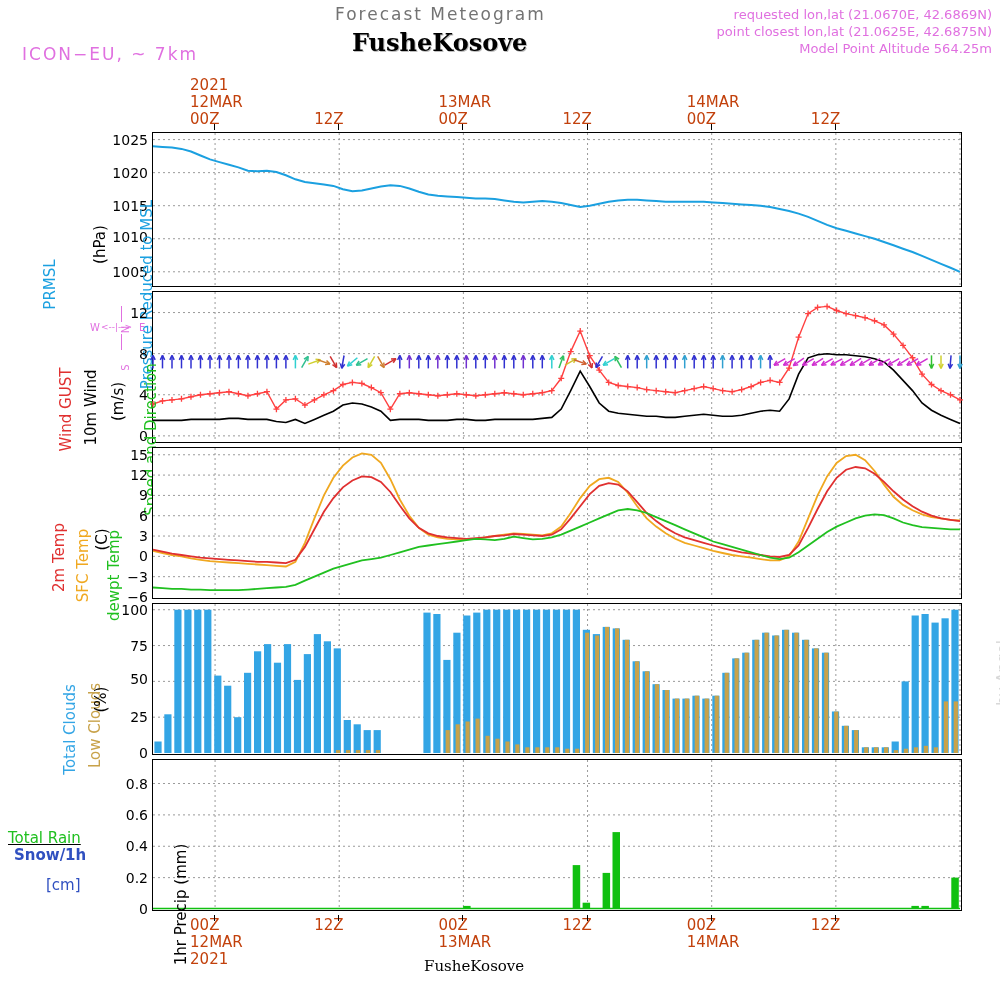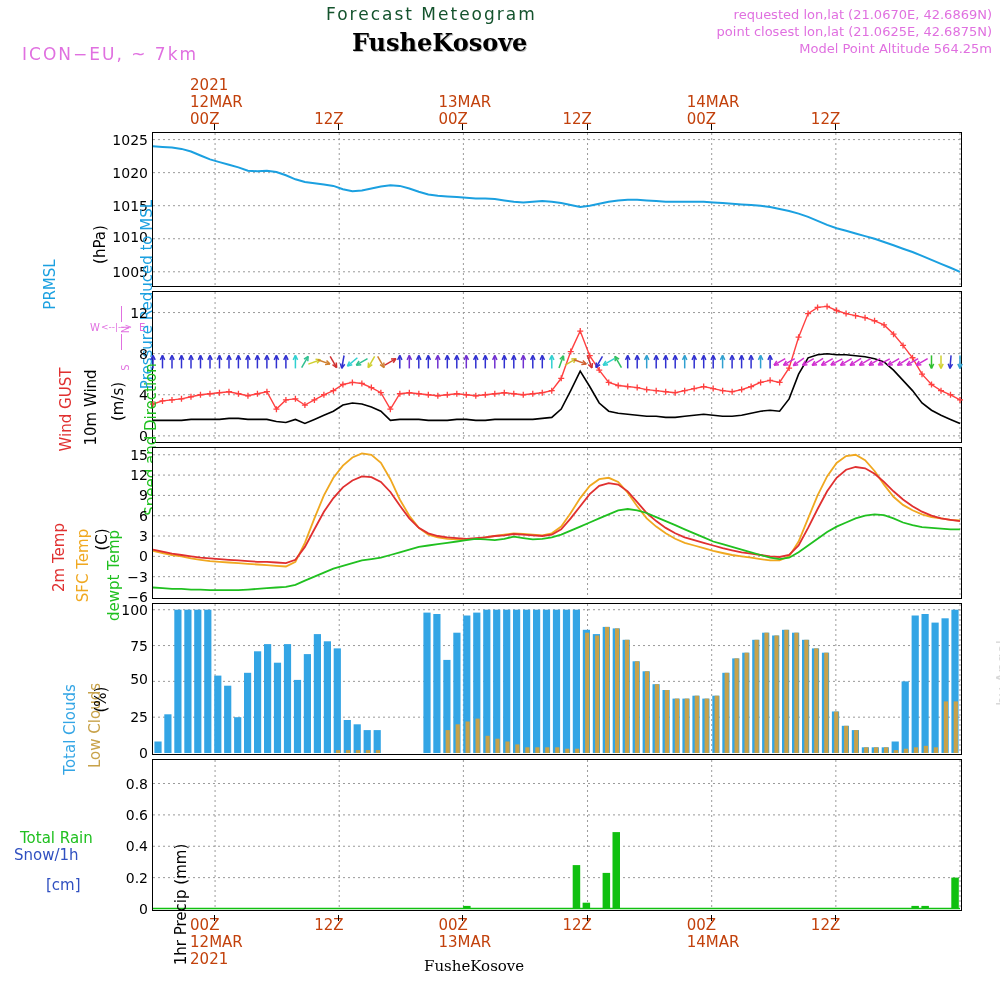--- a/index.html
+++ b/index.html
@@ -1,20 +1,20 @@
 <!DOCTYPE html>
 <html><head>
 <meta charset="utf-8">
 <style>
   html,body{margin:0;padding:0;}
   body{width:1000px;height:1000px;background:#ffffff;font-family:"DejaVu Sans",sans-serif;position:relative;overflow:hidden;}
   .root{position:relative;width:1000px;height:1000px;}
   .abs{position:absolute;}
   
-  .hdr-forecast{left:326px;top:4px;font-size:17px;color:#14532d;letter-spacing:2px;font-family:"DejaVu Sans",sans-serif;}
+  .hdr-forecast{left:335px;top:4px;font-size:17px;color:#737373;letter-spacing:2px;font-family:"DejaVu Sans",sans-serif;}
   .hdr-title{left:352px;top:28px;font-size:24px;font-weight:bold;color:#000;font-family:"DejaVu Serif",serif;text-shadow:1px 1px 0 #bdbdbd;}
   .hdr-model{left:22px;top:44px;font-size:17px;color:#e070e0;letter-spacing:2px;}
   .hdr-right{right:8px;top:6px;text-align:right;font-size:13px;color:#e070e0;line-height:17px;}
   
   .panel{position:absolute;left:152px;border:1.5px solid #000;background:#fff;box-sizing:border-box;}
   .ytick{position:absolute;right:100%;margin-right:5px;font-size:14px;color:#000;transform:translateY(-50%);white-space:nowrap;font-family:"DejaVu Sans",sans-serif;}
   .xtlab{position:absolute;font-size:15px;color:#c2410c;white-space:nowrap;}
   .rot{transform:rotate(-90deg);}
   svg{position:absolute;left:0;top:0;overflow:visible;}
   .wm{position:absolute;right:6px;top:640px;font-size:15px;color:#d8d8d8;transform:rotate(-90deg);transform-origin:100% 0;}
@@ -799,25 +799,25 @@
         <rect x="768.4" y="145.9" width="7.5" height="3.1" fill="#10c010"></rect>
         <rect x="798.3" y="117.6" width="7.5" height="31.4" fill="#10c010"></rect>
         <line x1="0" y1="148.5" x2="807" y2="148.5" stroke="#10c010" stroke-width="1.6"></line>
       </svg>
   <div class="ytick" style="top: 149px;">0</div>
       <div class="ytick" style="top: 117.632px;">0.2</div>
       <div class="ytick" style="top: 86.2632px;">0.4</div>
       <div class="ytick" style="top: 54.8947px;">0.6</div>
       <div class="ytick" style="top: 23.5263px;">0.8</div>
     </div>
-  <div class="abs" style="left:20px;top:828px;">
+  <div class="abs" style="left:8px;top:828px;text-decoration:underline;">
     <span style="font-size:15px;color:#20c020;">Total  Rain</span>
   </div>
   <div class="abs" style="left:14px;top:845px;">
-    <span style="font-size:15px;color:#3050c0;">Snow/1h</span>
+    <span style="font-size:15px;color:#3050c0;font-weight:bold;">Snow/1h</span>
   </div>
   <div class="abs" style="left:46px;top:875px;">
     <span style="font-size:15px;color:#3050c0;">[cm]</span>
   </div>
   <div class="abs rot" style="left:120px;top:895px;">
     <span style="font-size:15px;color:#000;">1hr Precip (mm)</span>
   </div>
 
   <div class="abs" id="bottom-axis" style="left:152px;top:915px;width:810px;height:50px;">
       <div class="xtlab" style="left: 38.0769px; top: 2px; line-height: 17px; text-align: left;">

